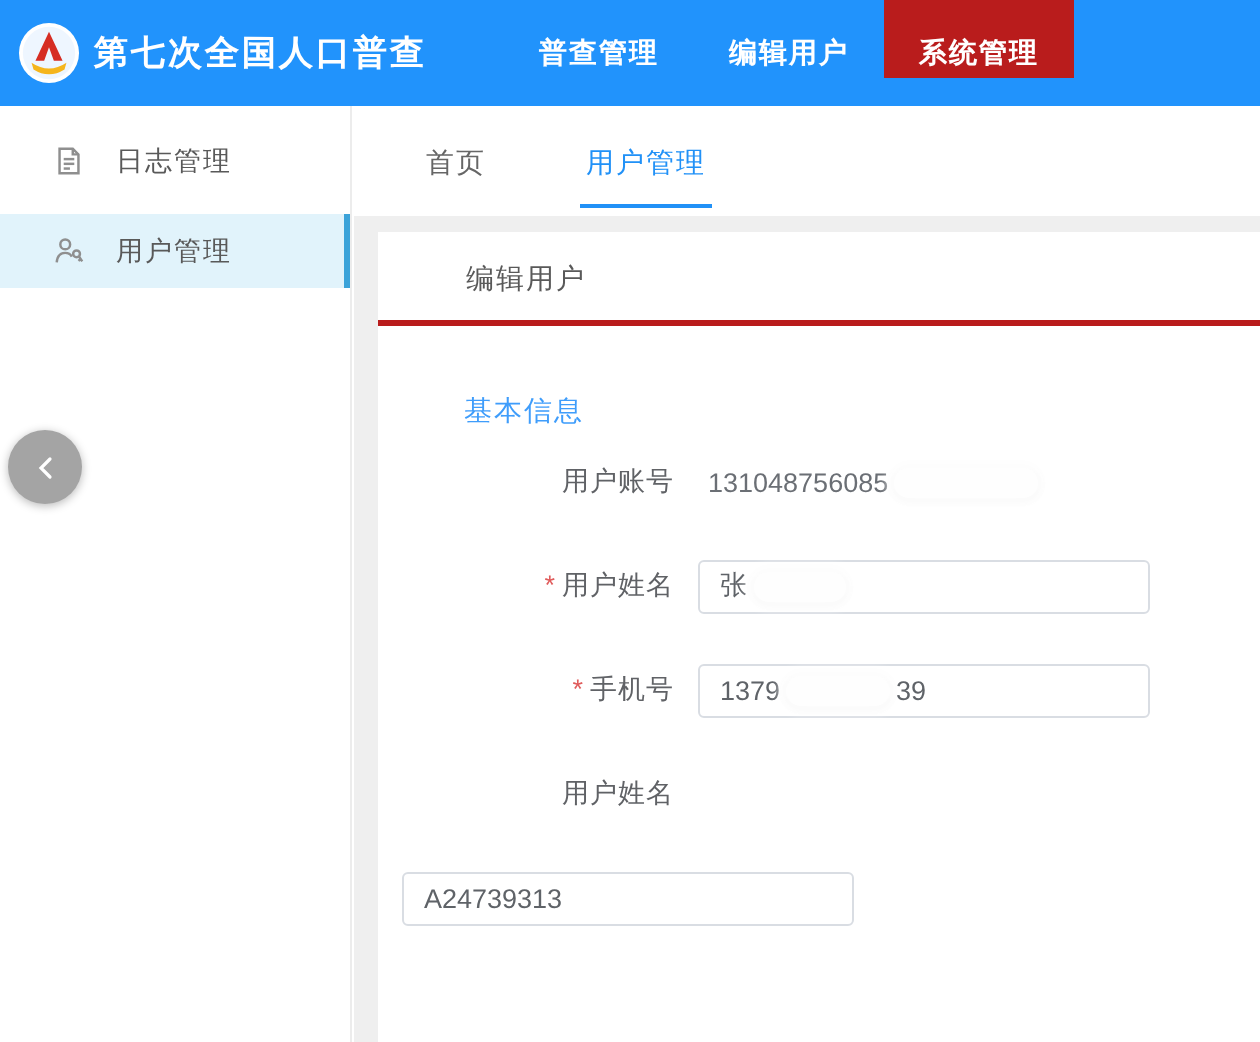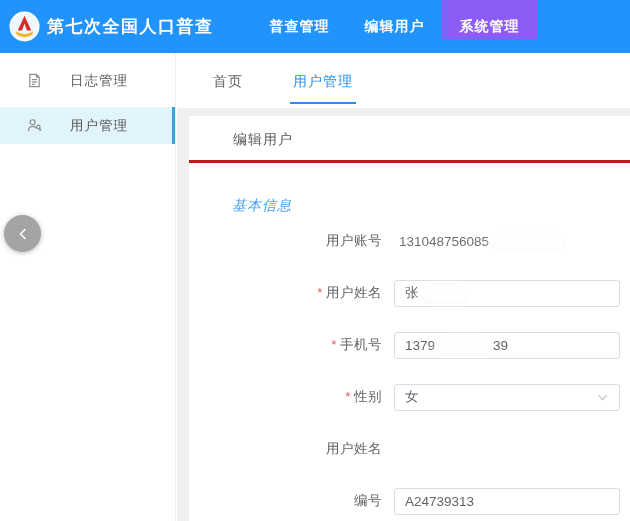--- a/index.html
+++ b/index.html
@@ -11,27 +11,27 @@
   }
 
   
   .header { position:absolute; top:0; left:0; width:630px; height:53px; background:#2193fc; z-index:5; }
   .logo { position:absolute; left:9px; top:11px; width:31px; height:31px; }
   .app-title { position:absolute; left:47px; top:0; height:53px; line-height:53px;
     color:#fff; font-weight:bold; font-size:17px; letter-spacing:1.5px; }
   .topnav { position:absolute; left:252px; top:0; height:53px; display:flex; }
   .topnav-item { width:95px; height:39px; line-height:53px; text-align:center;
     color:#fff; font-size:14px; font-weight:bold; cursor:pointer; letter-spacing:1px; }
-  .topnav-item.active { background:#8b5cf6; }
+  .topnav-item.active { background:#b91c1c; }
 
   
   .sidebar { position:absolute; top:53px; left:0; width:176px; height:468px;
     background:#fff; border-right:1px solid #ececec; padding-top:9px; z-index:2; }
   .side-item { position:relative; height:37px; margin-bottom:8px; display:flex; align-items:center;
-    padding-left:26px; color:#595959; font-size:13.5px; cursor:pointer; letter-spacing:1px;gap:12px; }
+    padding-left:26px; color:#595959; font-size:13.5px; cursor:pointer; letter-spacing:1px; }
   .side-item .sicon { width:17px; height:17px; margin-right:15px; flex:none; }
   .side-item.active { background:#e1f3fb; }
   .side-item.active::after { content:""; position:absolute; right:0; top:0; bottom:0;
     width:3px; background:#3ba3d9; }
 
   
   .collapse-btn { position:absolute; left:4px; top:215px; width:37px; height:37px; border-radius:50%;
     background:#a4a4a4; box-shadow:0 1px 5px rgba(0,0,0,.28); display:flex; align-items:center;
     justify-content:center; z-index:6; cursor:pointer; }
 
@@ -39,24 +39,24 @@
   .main { position:absolute; top:53px; left:177px; right:0; bottom:0; background:#efefef; }
   .tabbar { position:absolute; top:0; left:0; right:0; height:55px; background:#fff;
     display:flex; padding-left:33px; }
   .tab { margin-right:44px; padding:20px 3px 0; font-size:14px; color:#666; cursor:pointer;
     height:51px; letter-spacing:1px; }
   .tab.active { color:#2191f7; border-bottom:2px solid #2191f7; }
 
   .card { position:absolute; top:63px; left:12px; right:0; bottom:-1px; background:#fff; }
   .card-header { height:47px; line-height:47px; padding-left:44px; font-size:14px;
     color:#595959; border-bottom:3px solid #b91c1c; letter-spacing:1px; }
-  .section-title { margin:34px 0 0 43px; font-size:14px; color:#3f9dfb; letter-spacing:1px;font-style:italic; }
+  .section-title { margin:34px 0 0 43px; font-size:14px; color:#3f9dfb; letter-spacing:1px; }
 
   .form { margin-top:12px; }
-  .row { display:flex; align-items:center; height:28px; margin-bottom:24px;padding-left:45px; }
+  .row { display:flex; align-items:center; height:28px; margin-bottom:24px; }
   .lbl { width:148px; text-align:right; font-size:13.5px; color:#606266; letter-spacing:.5px; }
   .star { color:#e05c5c; margin-right:3px; font-size:13.5px; }
   .ctrl { margin-left:12px; }
   .plain-value { margin-left:17px; font-size:13.5px; color:#6b6f75; display:flex; align-items:center; }
   .ibox { width:226px; height:27px; border:1px solid #d9dde3; border-radius:3px; background:#fff;
     display:flex; align-items:center; padding:0 10px; font-size:13.5px; color:#5f6368; cursor:text; }
   .selbox { cursor:pointer; }
   .chev { margin-left:auto; width:13px; height:13px; flex:none; }
 
   
@@ -150,40 +150,26 @@
         </div>
         <div class="ctrl">
           <div class="ibox">
             <span>1379</span>
             <span class="smudge w52"></span>
             <span>39</span>
           </div>
         </div>
       </div>
 
-      <div class="row">
-        <div class="lbl">
-          <span class="star">*</span><span>性别</span>
-        </div>
-        <div class="ctrl">
-          <div class="ibox selbox">
-            <span>女</span>
-            <svg class="chev" viewBox="0 0 14 14" fill="none" stroke="#c5c9d0" stroke-width="1.5" stroke-linecap="round">
-              <polyline points="3,5 7,9.5 11,5"></polyline>
-            </svg>
-          </div>
-        </div>
-      </div>
 
       <div class="row">
         <div class="lbl">用户姓名</div>
       </div>
 
       <div class="row">
-        <div class="lbl">编号</div>
         <div class="ctrl">
           <div class="ibox">
             <span>A24739313</span>
           </div>
         </div>
       </div>
 
     </div>
   </div>
 </div>

